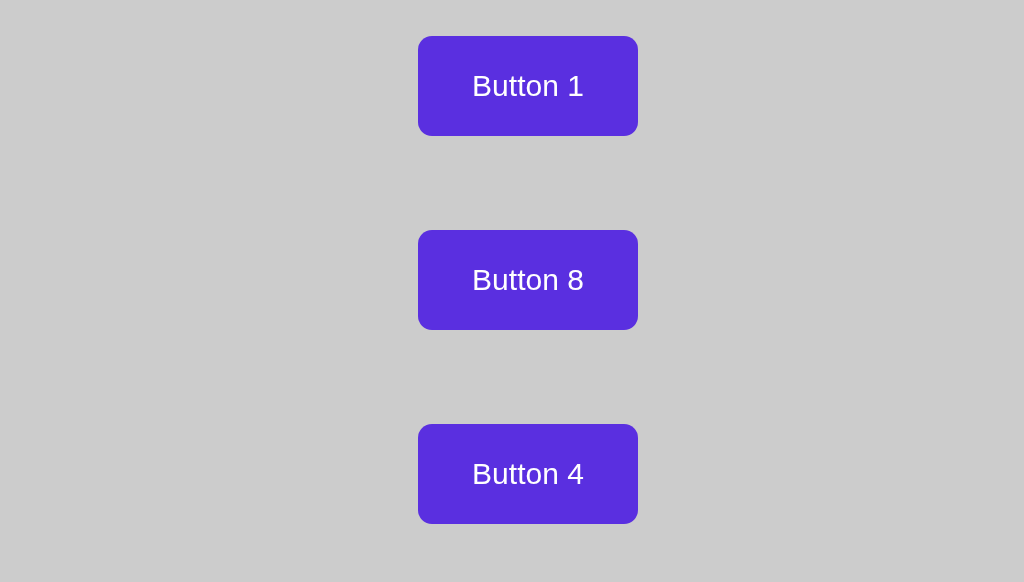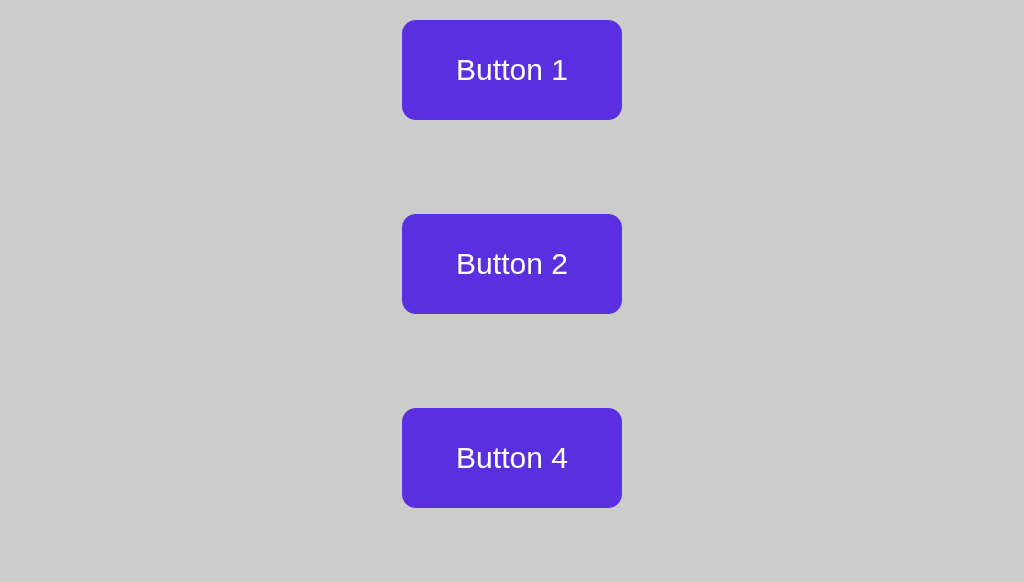--- a/index.html
+++ b/index.html
@@ -1,17 +1,17 @@
 <!DOCTYPE html>
 <html><head>
   <meta charset="utf-8">
   <style>
     * {
       margin: 0;
-      padding: 0;
+      padding: 16px;
       box-sizing: border-box;
     }
     body {
       width: 1024px;
       height: 582px;
       background-color: #cccccc;
       border-radius: 16px;
       font-family: Verdana, Geneva, sans-serif;
       display: flex;
       flex-direction: column;
@@ -34,14 +34,14 @@
       cursor: pointer;
       display: flex;
       align-items: center;
       justify-content: center;
     }
   </style>
 </head>
 <body>
 
 <button class="btn">Button 1</button>
-<button class="btn">Button 2</button>
+<button class="btn">Button 8</button>
 <button class="btn">Button 4</button>
 
 </body></html>

